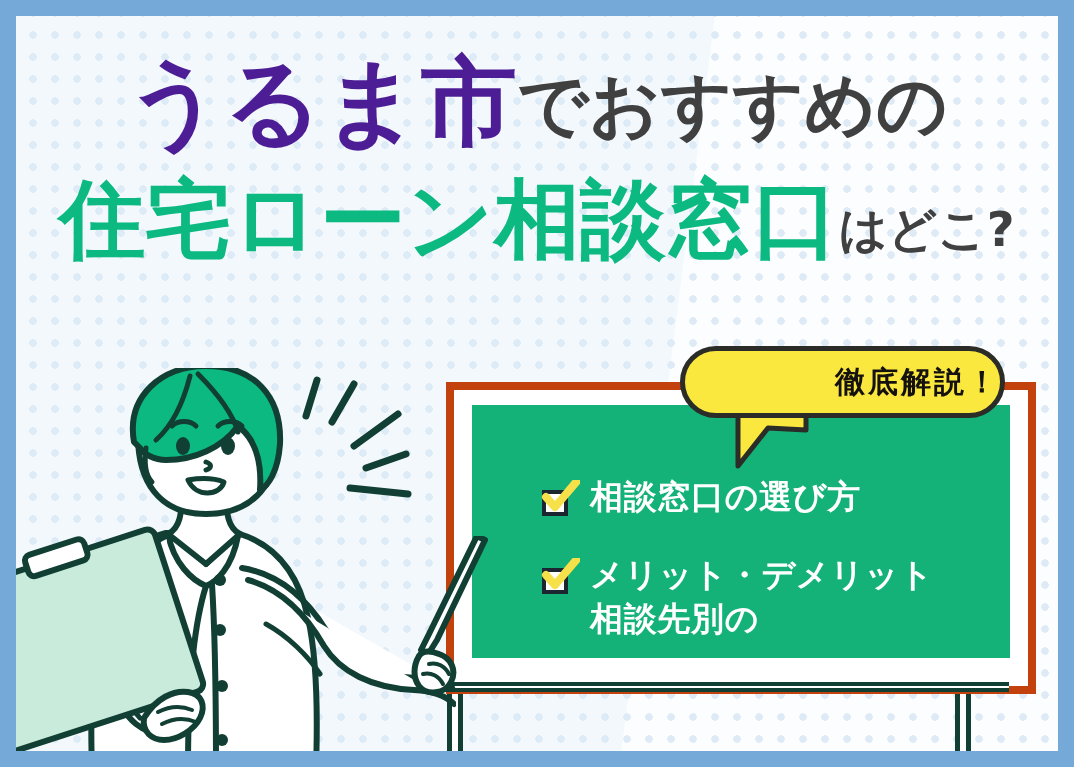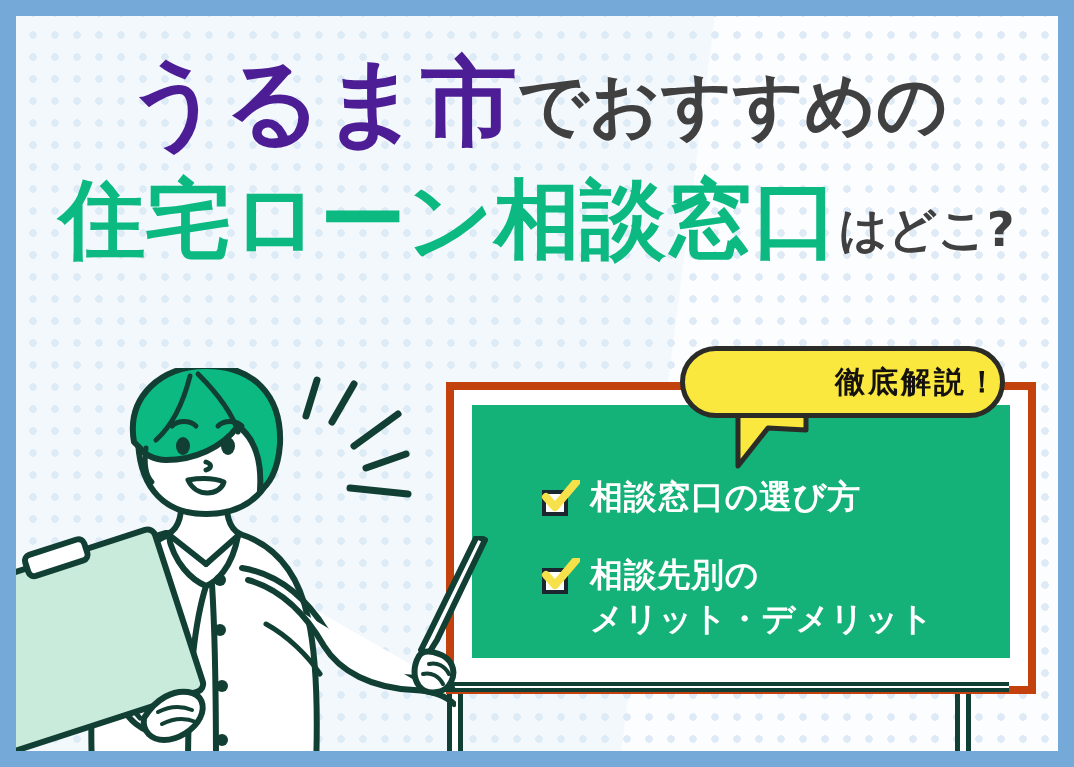--- a/index.html
+++ b/index.html
@@ -132,22 +132,22 @@
             </div>
 
             <div class="b-item">
               <span class="chk">
                 <span class="box"></span>
                 <svg class="tick" viewBox="0 0 40 34">
                   <path d="M6 17 L15 27 L37 1" fill="none" stroke="#F7E14A" stroke-width="8" stroke-linecap="round" stroke-linejoin="round"></path>
                 </svg>
               </span>
               <span>
+                <span class="b-text" style="display:block">メリット・デメリット</span>
                 <span class="b-text" style="display:block">相談先別の</span>
-                <span class="b-text" style="display:block">メリット・デメリット</span>
               </span>
             </div>
 
           </div>
         </div>
       </div>
       <div class="board-rail"></div>
       <div class="leg leg-l"></div>
       <div class="leg leg-r"></div>
     </div>

